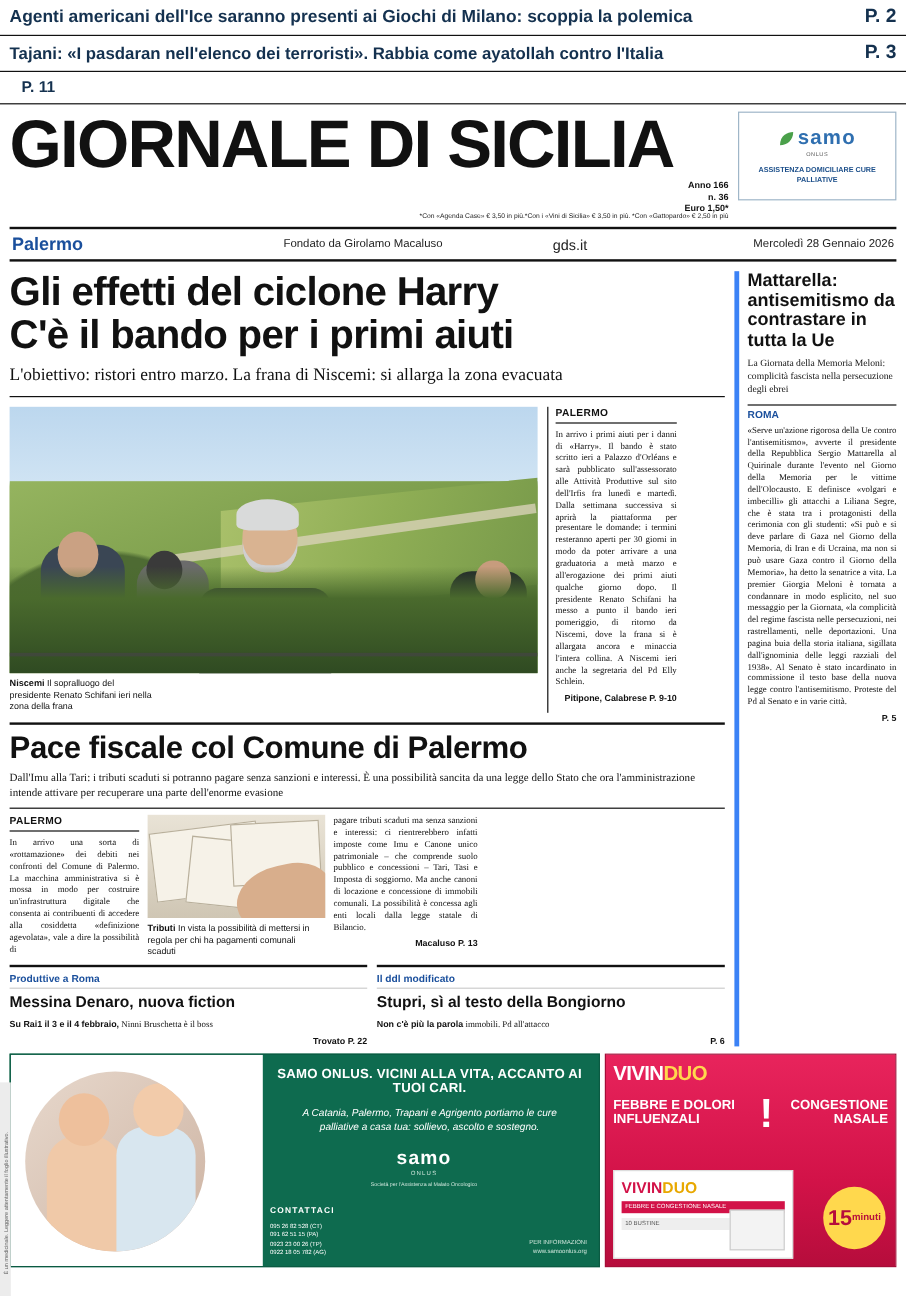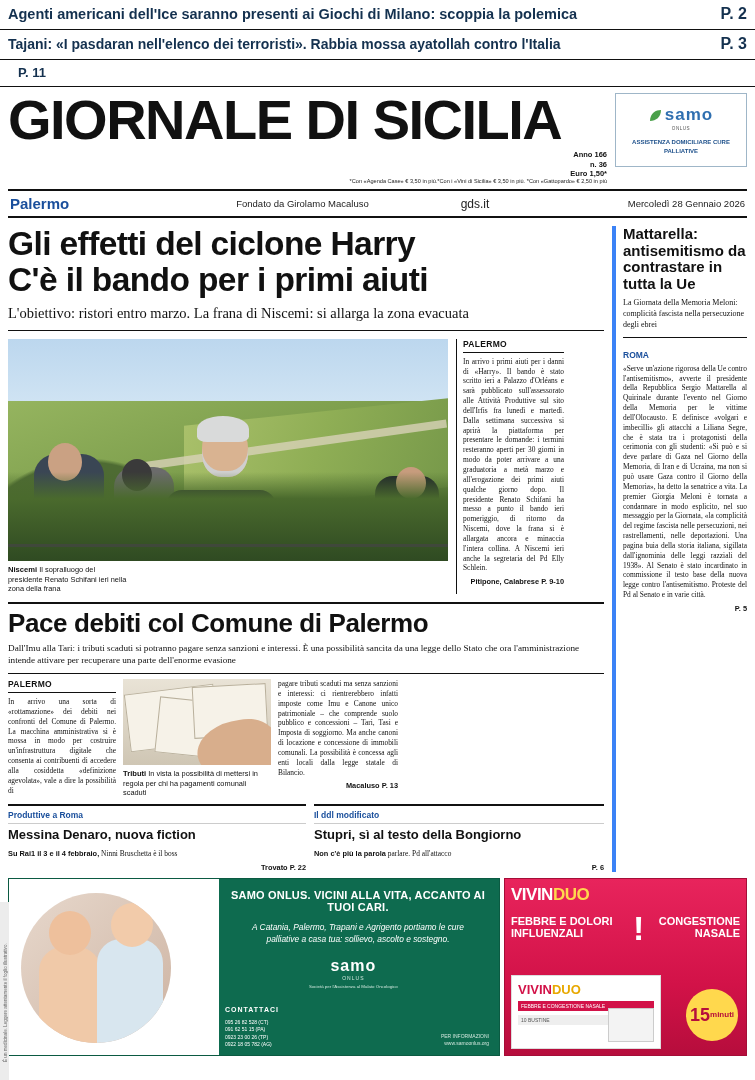--- a/index.html
+++ b/index.html
@@ -267,21 +267,21 @@
     font-size:7.4px; margin-top:6px; line-height:1.3;
   }
   .box .bx-foot b { font-family:"Liberation Sans", sans-serif; }
 
   
   .side-title {
     font-family:"Liberation Sans", sans-serif;
     font-weight:bold; font-size:15px; line-height:1.1;
     margin:0 0 6px 0;
   }
-  .side-sub { font-size:8px; line-height:1.35; border-bottom:1px solid #111; padding-bottom:6px; margin-bottom:12px; }
+  .side-sub { font-size:8px; line-height:1.35; border-bottom:1px solid #111; padding-bottom:6px; margin-bottom:2px; }
   .side-kicker {
     font-family:"Liberation Sans", sans-serif;
     font-weight:bold; font-size:8.5px; color:#1a4f9c; margin-bottom:4px;
   }
   .side-body { font-size:7.4px; line-height:1.33; text-align:justify; hyphens:auto; }
   .side-ref { font-family:"Liberation Sans", sans-serif; font-weight:bold; font-size:7.4px; text-align:right; margin-top:4px; }
 
   
   .adrow { display:flex; gap:4px; padding:6px 8px 0 8px; }
   .ad-samo {
@@ -408,21 +408,21 @@
 </head>
 <body>
 
 <div class="page">
 
   <div class="teaser t1">
     <div class="t-text">Agenti americani dell'Ice saranno presenti ai Giochi di Milano: scoppia la polemica</div>
     <div class="t-page">P.  2</div>
   </div>
   <div class="teaser t2">
-    <div class="t-text">Tajani: «I pasdaran nell'elenco dei terroristi». Rabbia mossa ayatollah contro l'Italia</div>
+    <div class="t-text">Tajani: «I pasdaran nell'elenco dei terroristi». Rabbia come ayatollah contro l'Italia</div>
     <div class="t-page">P.  3</div>
   </div>
   <div class="teaser t3">
     <div class="t-page">P. 11</div>
   </div>
 
   <div class="masthead">
     <div class="masthead-left">
       <h1>GIORNALE DI SICILIA</h1>
       <div class="masthead-meta">
@@ -488,21 +488,21 @@
           <div class="kicker">PALERMO</div>
           <div class="body-text">In arrivo i primi aiuti per i danni di «Harry». Il bando è stato scritto ieri a Palazzo d'Orléans e sarà pubblicato sull'assessorato alle Attività Produttive sul sito dell'Irfis fra lunedì e martedì. Dalla settimana successiva si aprirà la piattaforma per presentare le domande: i termini resteranno aperti per 30 giorni in modo da poter arrivare a una graduatoria a metà marzo e all'erogazione dei primi aiuti qualche giorno dopo. Il presidente Renato Schifani ha messo a punto il bando ieri pomeriggio, di ritorno da Niscemi, dove la frana si è allargata ancora e minaccia l'intera collina. A Niscemi ieri anche la segretaria del Pd Elly Schlein.</div>
           <div class="byline">
             <span>Pitipone, Calabrese</span>
             <span>P. 9-10</span>
           </div>
         </div>
       </div>
 
       <div class="sec-rule"></div>
-      <div class="sec-title">Pace debiti col Comune di Palermo</div>
+      <div class="sec-title">Pace fiscale col Comune di Palermo</div>
       <div class="sec-sub">Dall'Imu alla Tari: i tributi scaduti si potranno pagare senza sanzioni e interessi. È una possibilità sancita da una legge dello Stato che ora l'amministrazione intende attivare per recuperare una parte dell'enorme evasione</div>
 
       <div class="sec-body">
         <div class="sec-c1">
           <div class="kicker">PALERMO</div>
           <div class="body-text">In arrivo una sorta di «rottamazione» dei debiti nei confronti del Comune di Palermo. La macchina amministrativa si è mossa in modo per costruire un'infrastruttura digitale che consenta ai contribuenti di accedere alla cosiddetta «definizione agevolata», vale a dire la possibilità di</div>
         </div>
         <div class="sec-photo">
           <div class="ph">
             <div class="doc d1"></div>
@@ -536,21 +536,21 @@
           <div class="byline">
             <span>Trovato</span>
             <span>P. 22</span>
           </div>
         </div>
         <div class="box" style="width:290px">
           <div class="bx-kicker">Il ddl modificato</div>
           <div class="bx-title">Stupri, sì al testo della Bongiorno</div>
           <div class="bx-foot">
             <b>Non c'è più la parola</b>
-            <span>parlare. Pd all'attacco</span>
+            <span>immobili. Pd all'attacco</span>
           </div>
           <div class="byline">
             <span>P. 6</span>
           </div>
         </div>
       </div>
     </div>
 
     <div class="col-side">
       <div class="side-title">Mattarella: antisemitismo da contrastare in tutta la Ue</div>

